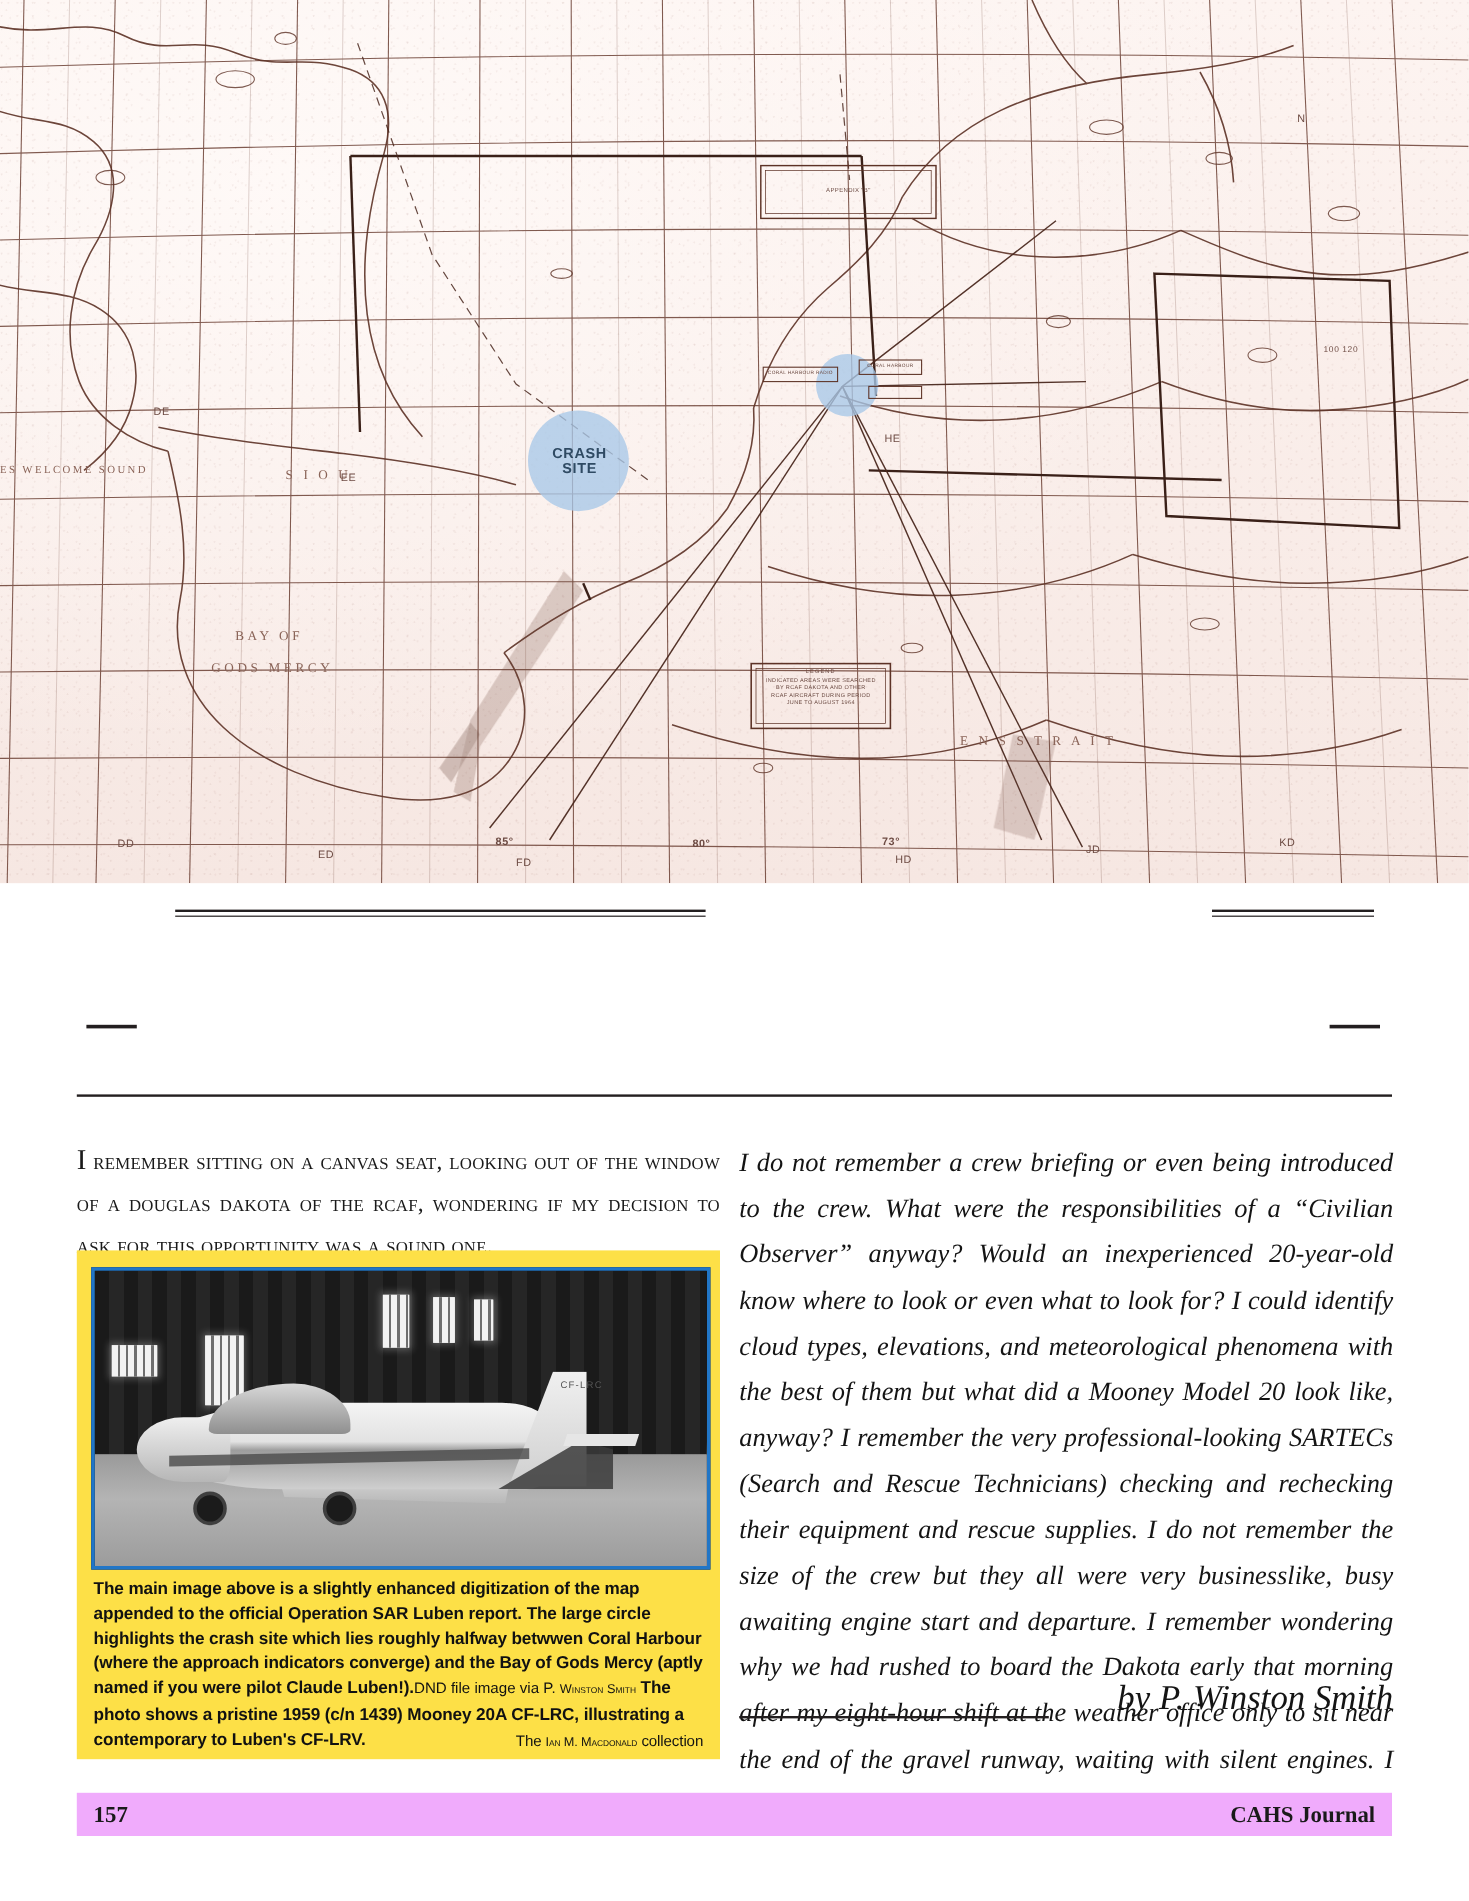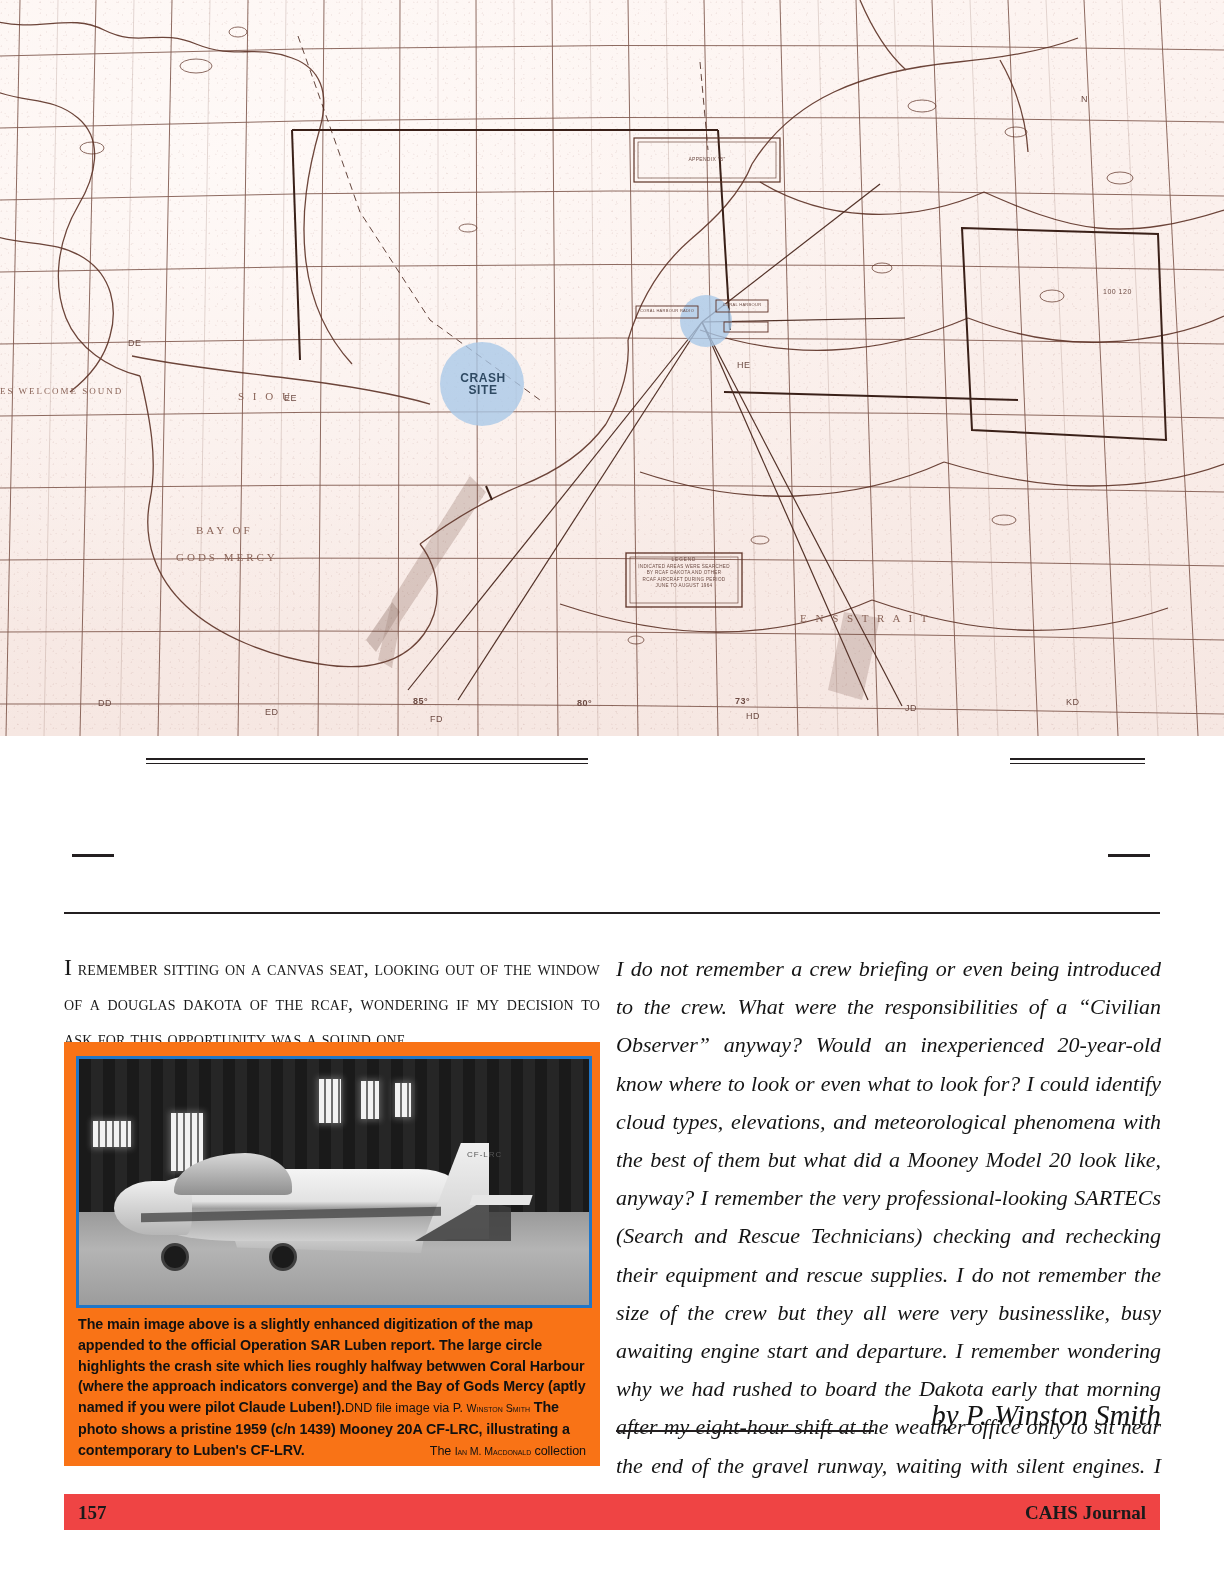--- a/index.html
+++ b/index.html
@@ -97,21 +97,21 @@
     font-size:19.5px;line-height:35px;color:#1a1a1a;
     font-variant:small-caps;text-transform:lowercase;
     text-align:justify;
     letter-spacing:.2px;
   }
   #lede .first{font-variant:normal;text-transform:uppercase;font-size:24px;}
 
   
   #photo-panel{
     position:absolute;left:64px;top:1042px;width:536px;height:424px;
-    background:#f97316;
+    background:#fde047;
   }
   #photo-frame{
     position:absolute;left:12px;top:14px;width:510px;height:246px;
     border:3px solid #2176c7;
     background:#111;
     overflow:hidden;
   }
   .hangar{position:absolute;inset:0;background:
       linear-gradient(180deg,#0a0a0a 0%,#171717 48%,#2b2b2b 58%,#8c8c8c 62%,#a5a5a5 100%);}
   .hangar-wall{position:absolute;left:0;top:0;width:100%;height:62%;
@@ -172,21 +172,21 @@
   #byline-rule{position:absolute;left:616px;top:1430px;width:258px;border-top:2px solid #231f20;}
   #byline{
     position:absolute;left:880px;top:1398px;width:281px;
     text-align:right;font-family:"Liberation Serif",serif;font-style:italic;
     font-size:29px;line-height:34px;color:#141414;
   }
 
   
   #footer{
     position:absolute;left:64px;top:1494px;width:1096px;height:36px;
-    background:#ef4444;
+    background:#f0abfc;
     text-align:center;
   }
   #footer .pg{
     position:absolute;left:14px;top:8px;
     font-family:"Liberation Serif",serif;font-weight:700;font-size:19px;color:#1a1a1a;
   }
   #footer .jr{
     position:absolute;right:14px;top:8px;
     font-family:"Liberation Serif",serif;font-weight:700;font-size:19px;color:#1a1a1a;
   }

